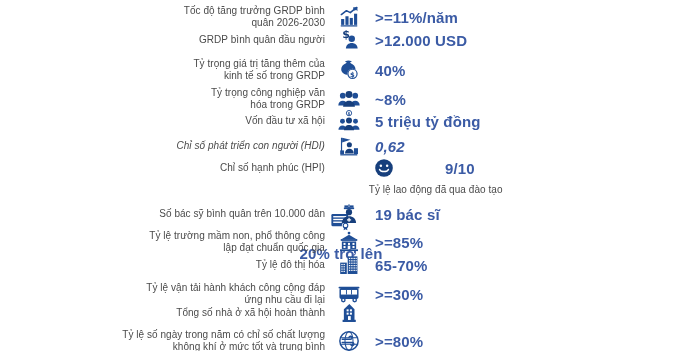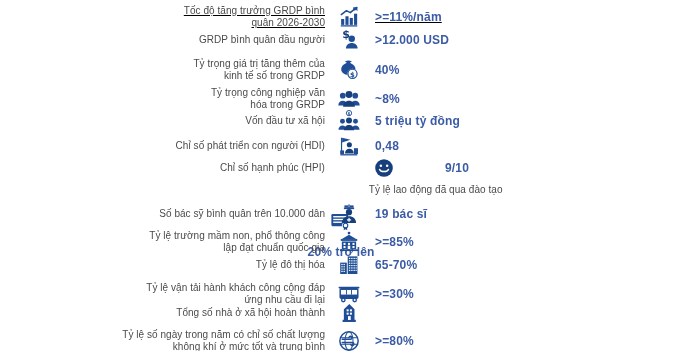--- a/index.html
+++ b/index.html
@@ -35,33 +35,33 @@
     width:48px;
     display:flex;
     align-items:center;
     justify-content:center;
     flex:0 0 48px;
   }
   .icon-cell svg{display:block;}
   .value{
     flex:1;
     text-align:left;
-    font-size:12px;
+    font-size:15px;
     font-weight:bold;
     color:#3b5ba5;
     letter-spacing:0.15px;
     padding-left:2px;
     white-space:nowrap;
   }
 </style>
 </head>
 <body>
 
 <div id="board">
-    <div class="row" style="top: 4px; height: 26px; text-decoration: underline;">
+    <div class="row" style="top: 4px; height: 26px;">
       <div class="label">Tốc độ tăng trưởng GRDP bình
 quân 2026-2030</div>
       <div class="icon-cell">
     <svg width="22" height="22" viewBox="0 0 24 24" aria-hidden="true">
       <path d="M3 21h18v1.4H3z" fill="#1f4e96"></path>
       <rect x="3.4" y="14.2" width="3.4" height="6.4" fill="#1f4e96"></rect>
       <rect x="8.1" y="11.2" width="3.4" height="9.4" fill="#1f4e96"></rect>
       <rect x="12.8" y="13.0" width="3.4" height="7.6" fill="#1f4e96"></rect>
       <rect x="17.5" y="8.4" width="3.4" height="12.2" fill="#1f4e96"></rect>
       <path d="M3.6 9.3 L9.2 5.1 L13.4 7.2 L20.4 1.6" fill="none" stroke="#1f4e96" stroke-width="1.7" stroke-linecap="round" stroke-linejoin="round"></path>
@@ -118,34 +118,34 @@
       <circle cx="4.9" cy="12.2" r="2.7" fill="#1f4e96"></circle>
       <path d="M0.5 21.6c0-2.9 2-4.8 4.4-4.8s4.4 1.9 4.4 4.8z" fill="#1f4e96"></path>
       <circle cx="19.1" cy="12.2" r="2.7" fill="#1f4e96"></circle>
       <path d="M14.7 21.6c0-2.9 2-4.8 4.4-4.8s4.4 1.9 4.4 4.8z" fill="#1f4e96"></path>
       <circle cx="12" cy="11.4" r="3.3" fill="#173f7c"></circle>
       <path d="M6.5 22.2c0-3.6 2.5-5.8 5.5-5.8s5.5 2.2 5.5 5.8z" fill="#173f7c"></path>
     </svg>
       </div>
       <div class="value">5 triệu tỷ đồng</div>
     </div>
-    <div class="row" style="top: 139px; height: 14px;">
+    <div class="row" style="top: 139px; height: 14px; font-style: italic;">
       <div class="label">Chỉ số phát triển con người (HDI)</div>
       <div class="icon-cell">
     <svg width="22" height="22" viewBox="0 0 24 24" aria-hidden="true">
       <path d="M2.5 21.6 L21 21.6" stroke="#1f4e96" stroke-width="1.4"></path>
       <path d="M3.2 20.6 L3.2 3.0 L4.5 3.0 L4.5 20.6z" fill="#1f4e96"></path>
       <path d="M4.5 3.0 L13.6 5.3 L4.5 8.3z" fill="#1f4e96"></path>
       <circle cx="12.4" cy="10.6" r="2.8" fill="#173f7c"></circle>
       <path d="M7.6 20.2c0-3.3 2.2-5.3 4.8-5.3s4.8 2 4.8 5.3z" fill="#173f7c"></path>
       <rect x="17.4" y="14.4" width="4.4" height="6.4" fill="#1f4e96"></rect>
       <rect x="2.4" y="16.8" width="4.2" height="4.0" fill="#1f4e96"></rect>
     </svg>
       </div>
-      <div class="value">0,48</div>
+      <div class="value">0,62</div>
     </div>
     <div class="row" style="top: 161px; height: 14px; gap: 35px;">
       <div class="label">Chỉ số hạnh phúc (HPI)</div>
       <div class="icon-cell">
     <svg width="22" height="22" viewBox="0 0 24 24" aria-hidden="true">
       <circle cx="12" cy="12" r="9.6" fill="#173f7c"></circle>
       <circle cx="8.6" cy="9.6" r="1.35" fill="#ffffff"></circle>
       <circle cx="15.4" cy="9.6" r="1.35" fill="#ffffff"></circle>
       <path d="M7.2 13.6c1.2 3 8.4 3 9.6 0" fill="none" stroke="#ffffff" stroke-width="1.7" stroke-linecap="round"></path>
     </svg>

